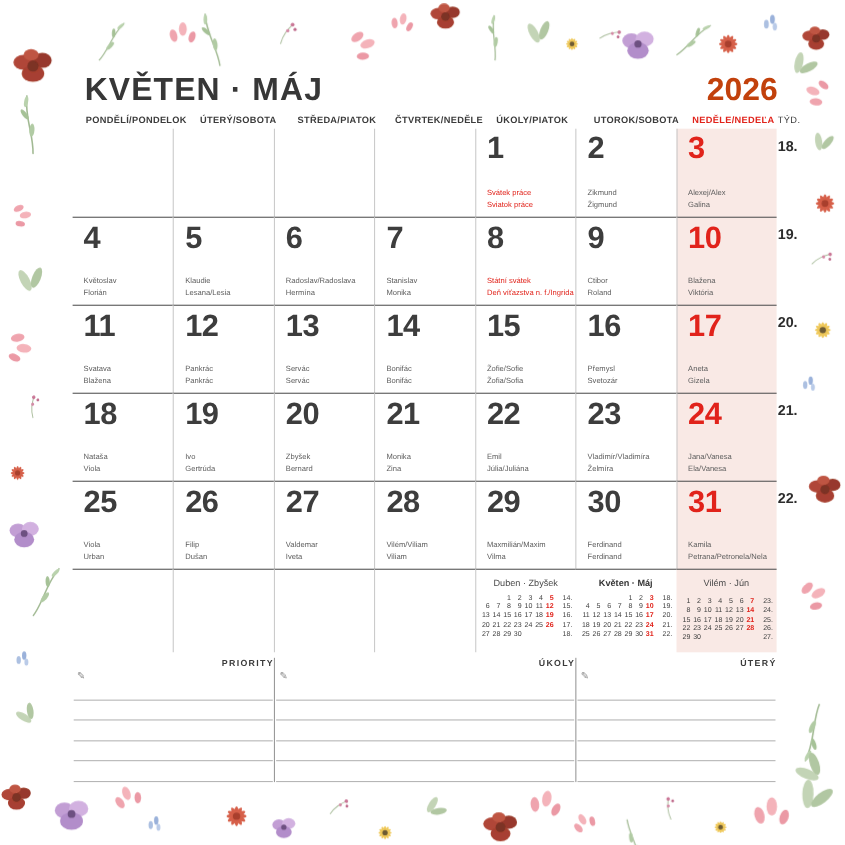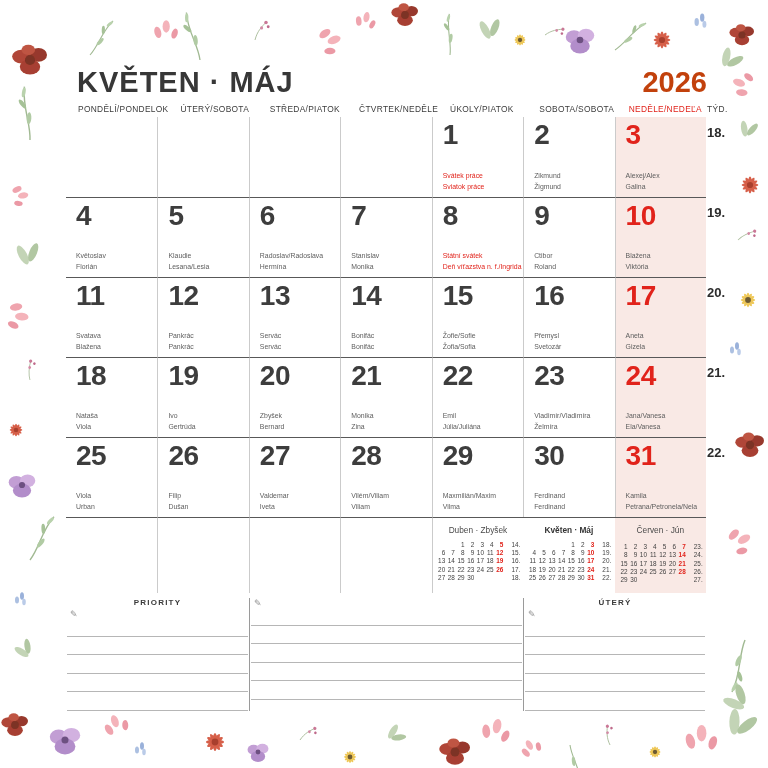--- a/index.html
+++ b/index.html
@@ -3,21 +3,21 @@
 <meta charset="utf-8">
 <style>
   *{box-sizing:border-box;margin:0;padding:0}
   html,body{width:768px;height:768px}
   body{position:relative;background:#ffffff;font-family:"Liberation Sans",sans-serif;overflow:hidden}
   .floral{position:absolute;left:0;top:0;z-index:0}
   .content{position:absolute;inset:0;z-index:1}
   .page-title{position:absolute;left:77px;top:66px;font-size:29px;font-weight:bold;letter-spacing:1px;color:#373737}
   .page-year{position:absolute;right:61px;top:66px;font-size:29px;font-weight:bold;color:#c2410c}
   .weekday-row{position:absolute;left:66px;top:104px;width:640px;display:grid;grid-template-columns:repeat(7,1fr)}
-  .wd{font-size:8.4px;font-weight:normal;letter-spacing:.3px;color:#3b3b3b;padding-left:12px;white-space:nowrap}
+  .wd{font-size:8.4px;font-weight:bold;letter-spacing:.3px;color:#3b3b3b;padding-left:12px;white-space:nowrap}
   .wd.red{color:#e1231b}
   .tyd{position:absolute;left:707px;top:104px;font-size:8.4px;font-weight:normal;letter-spacing:.4px;color:#3b3b3b}
   .grid{position:absolute;left:66px;top:117px;width:640px;height:476px;display:grid;
         grid-template-columns:repeat(7,1fr);grid-template-rows:80px 80px 80px 80px 80px 76px}
   .sunday-bg{position:absolute;left:calc(640px*6/7);width:calc(640px/7);top:0;bottom:0;background:#f9e9e5;z-index:0}
   .cell{position:relative;z-index:1}
   .cell.bl{border-left:1px solid #cbcbcb}
   .cell.bt{border-top:1px solid #585858}
   .dnum{font-size:28px;font-weight:bold;line-height:1;color:#3d3d3d;padding:4px 0 0 10px;letter-spacing:-.5px}
   .dnum.red{color:#e1231b}
@@ -28,21 +28,21 @@
   .mini-title{font-size:8.3px;color:#4a4a4a}
   .mini-title.cur{font-weight:bold;color:#333}
   .mini-grid{display:inline-grid;grid-template-columns:repeat(7,9.7px) 17px;margin-top:4px;
              font-size:6.4px;line-height:8.3px;color:#3f3f3f}
   .md{text-align:right}
   .md.d6{color:#e1231b;font-weight:bold}
   .mw{text-align:right;color:#444;padding-left:2px}
   .notes{position:absolute;left:66px;top:598px;width:640px;display:grid;grid-template-columns:183px 275px 182px}
   .note-col{position:relative}
   .note-col.mid{border-left:1px solid #9a9a9a;border-right:1px solid #9a9a9a}
-  .note-title{text-align:center;font-size:8px;font-weight:bold;letter-spacing:1.2px;color:#3b3b3b;height:11px}
+  .note-title{text-align:right;font-size:8px;font-weight:bold;letter-spacing:1.2px;color:#3b3b3b;height:11px}
   .note-body{position:relative;padding-top:9px}
   .pencil{position:absolute;top:0;left:4px;font-size:9px;color:#8f8f8f}
   .note-line{height:18.6px;border-bottom:1px solid #b6b6b6;margin:0 1px}
 </style>
 </head>
 <body>
 
 <svg class="floral" width="768" height="768" viewBox="0 0 768 768" aria-hidden="true">
   <defs>
     <filter id="wc" x="-50%" y="-50%" width="200%" height="200%">
@@ -171,21 +171,21 @@
 
 <div class="content">
   <div class="page-title">KVĚTEN · MÁJ</div>
   <div class="page-year">2026</div>
   <div class="weekday-row" id="weekdayRow">
       <div class="wd">PONDĚLÍ/PONDELOK</div>
       <div class="wd">ÚTERÝ/SOBOTA</div>
       <div class="wd">STŘEDA/PIATOK</div>
       <div class="wd">ČTVRTEK/NEDĚLE</div>
       <div class="wd">ÚKOLY/PIATOK</div>
-      <div class="wd">SOBOTA/SOBOTA</div>
+      <div class="wd">UTOROK/SOBOTA</div>
       <div class="wd red">NEDĚLE/NEDEĽA</div>
     </div>
   <div class="tyd">TÝD.</div>
   <div class="grid" id="grid">
     <div class="sunday-bg"></div>
   <div class="cell"></div>
       <div class="cell bl"></div>
       <div class="cell bl"></div>
       <div class="cell bl"></div>
       <div class="cell bl">
@@ -486,21 +486,21 @@
           <span class="mw">21.</span>
           <span class="md d0">25</span>
           <span class="md d1">26</span>
           <span class="md d2">27</span>
           <span class="md d3">28</span>
           <span class="md d4">29</span>
           <span class="md d5">30</span>
           <span class="md d6">31</span>
           <span class="mw">22.</span>
         </div></div>
-      <div class="cell mini bt"><div class="mini-title">Červen · Jún</div><div class="mini-grid">
+      <div class="cell mini bt"><div class="mini-title">Vilém · Jún</div><div class="mini-grid">
           <span class="md d0">1</span>
           <span class="md d1">2</span>
           <span class="md d2">3</span>
           <span class="md d3">4</span>
           <span class="md d4">5</span>
           <span class="md d5">6</span>
           <span class="md d6">7</span>
           <span class="mw">23.</span>
           <span class="md d0">8</span>
           <span class="md d1">9</span>
@@ -549,20 +549,21 @@
         <div class="note-body">
           <span class="pencil">✎</span>
           <div class="note-line"></div>
           <div class="note-line"></div>
           <div class="note-line"></div>
           <div class="note-line"></div>
           <div class="note-line"></div>
         </div>
       </div>
       <div class="note-col mid">
+        <div class="note-title">ÚKOLY</div>
         <div class="note-body">
           <span class="pencil">✎</span>
           <div class="note-line"></div>
           <div class="note-line"></div>
           <div class="note-line"></div>
           <div class="note-line"></div>
           <div class="note-line"></div>
         </div>
       </div>
       <div class="note-col">

